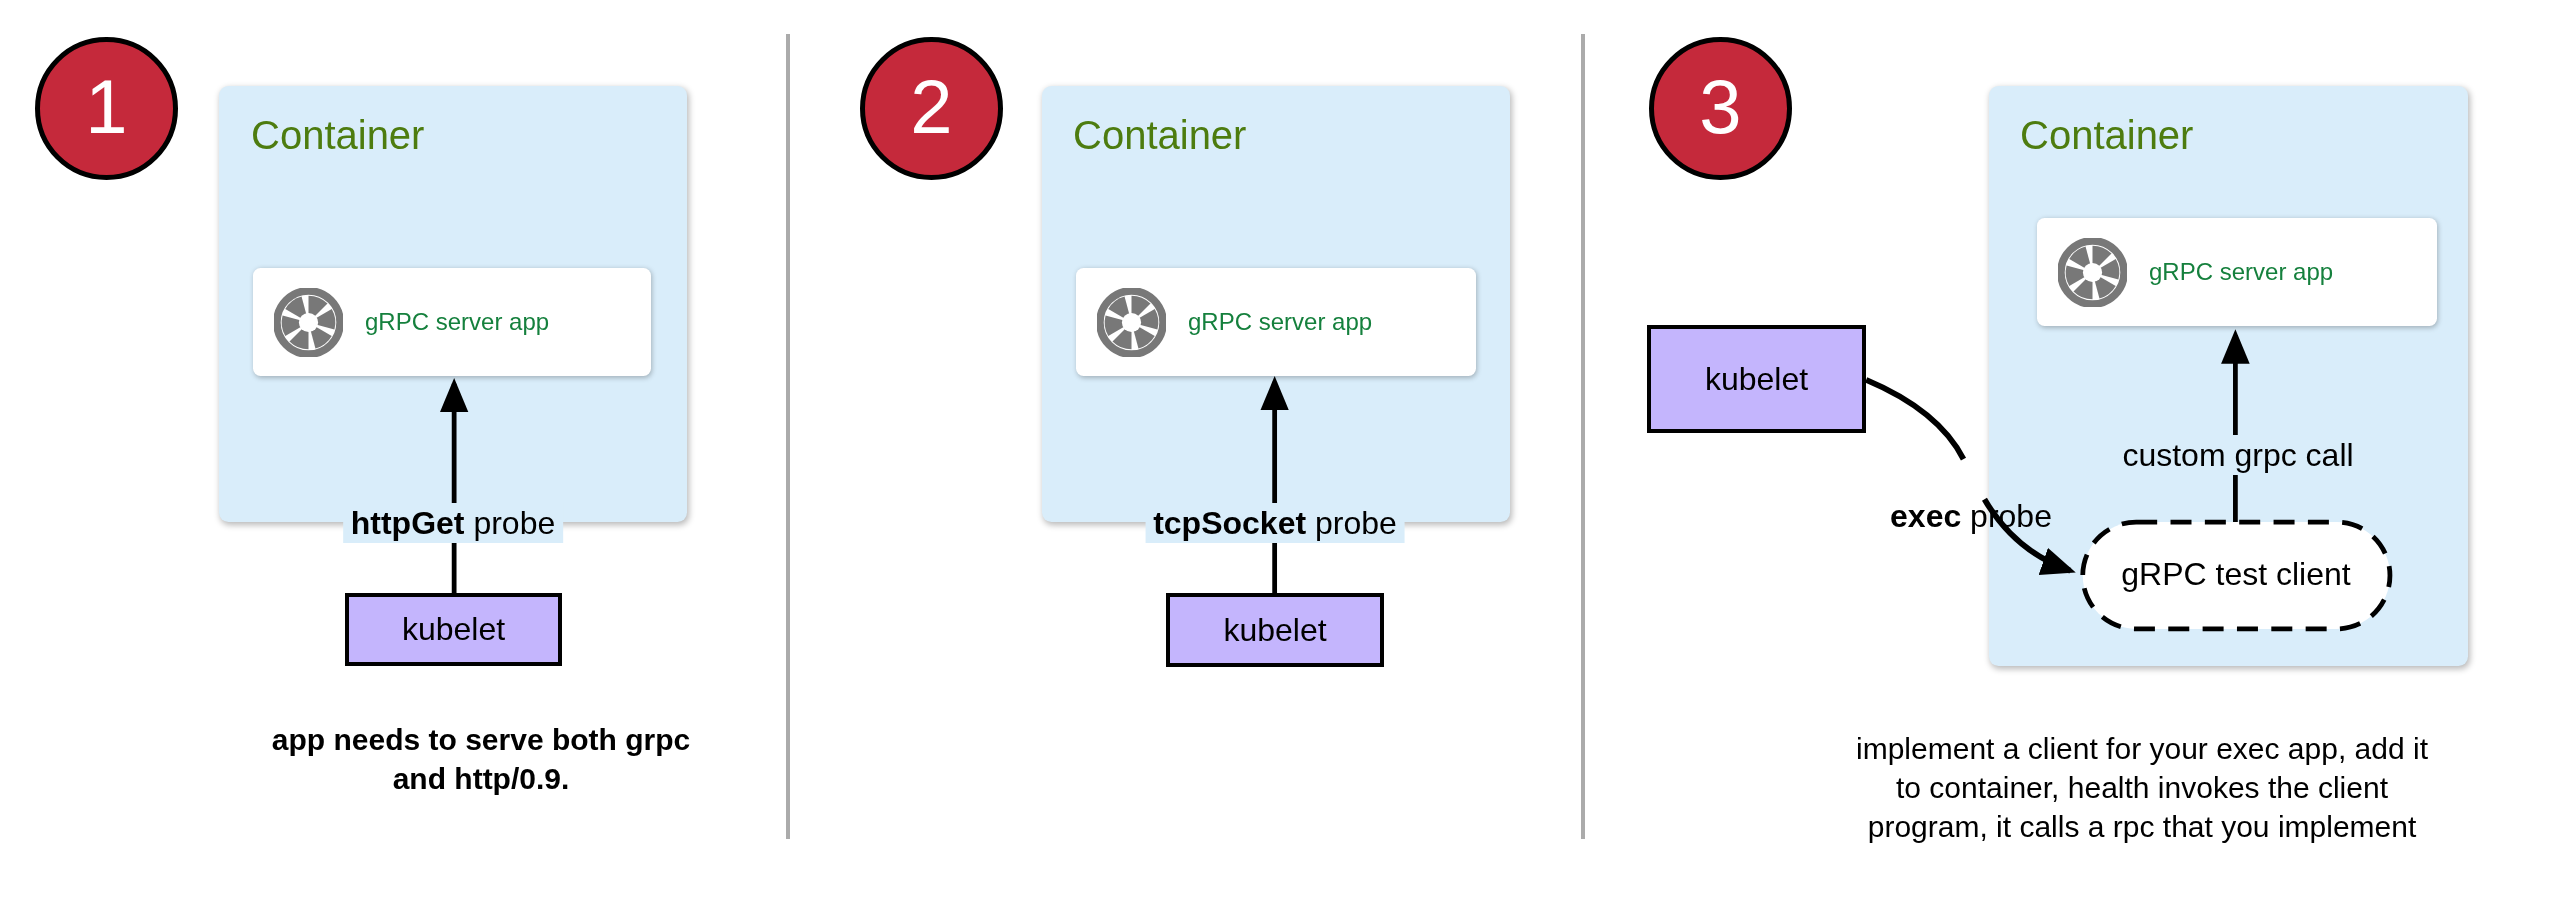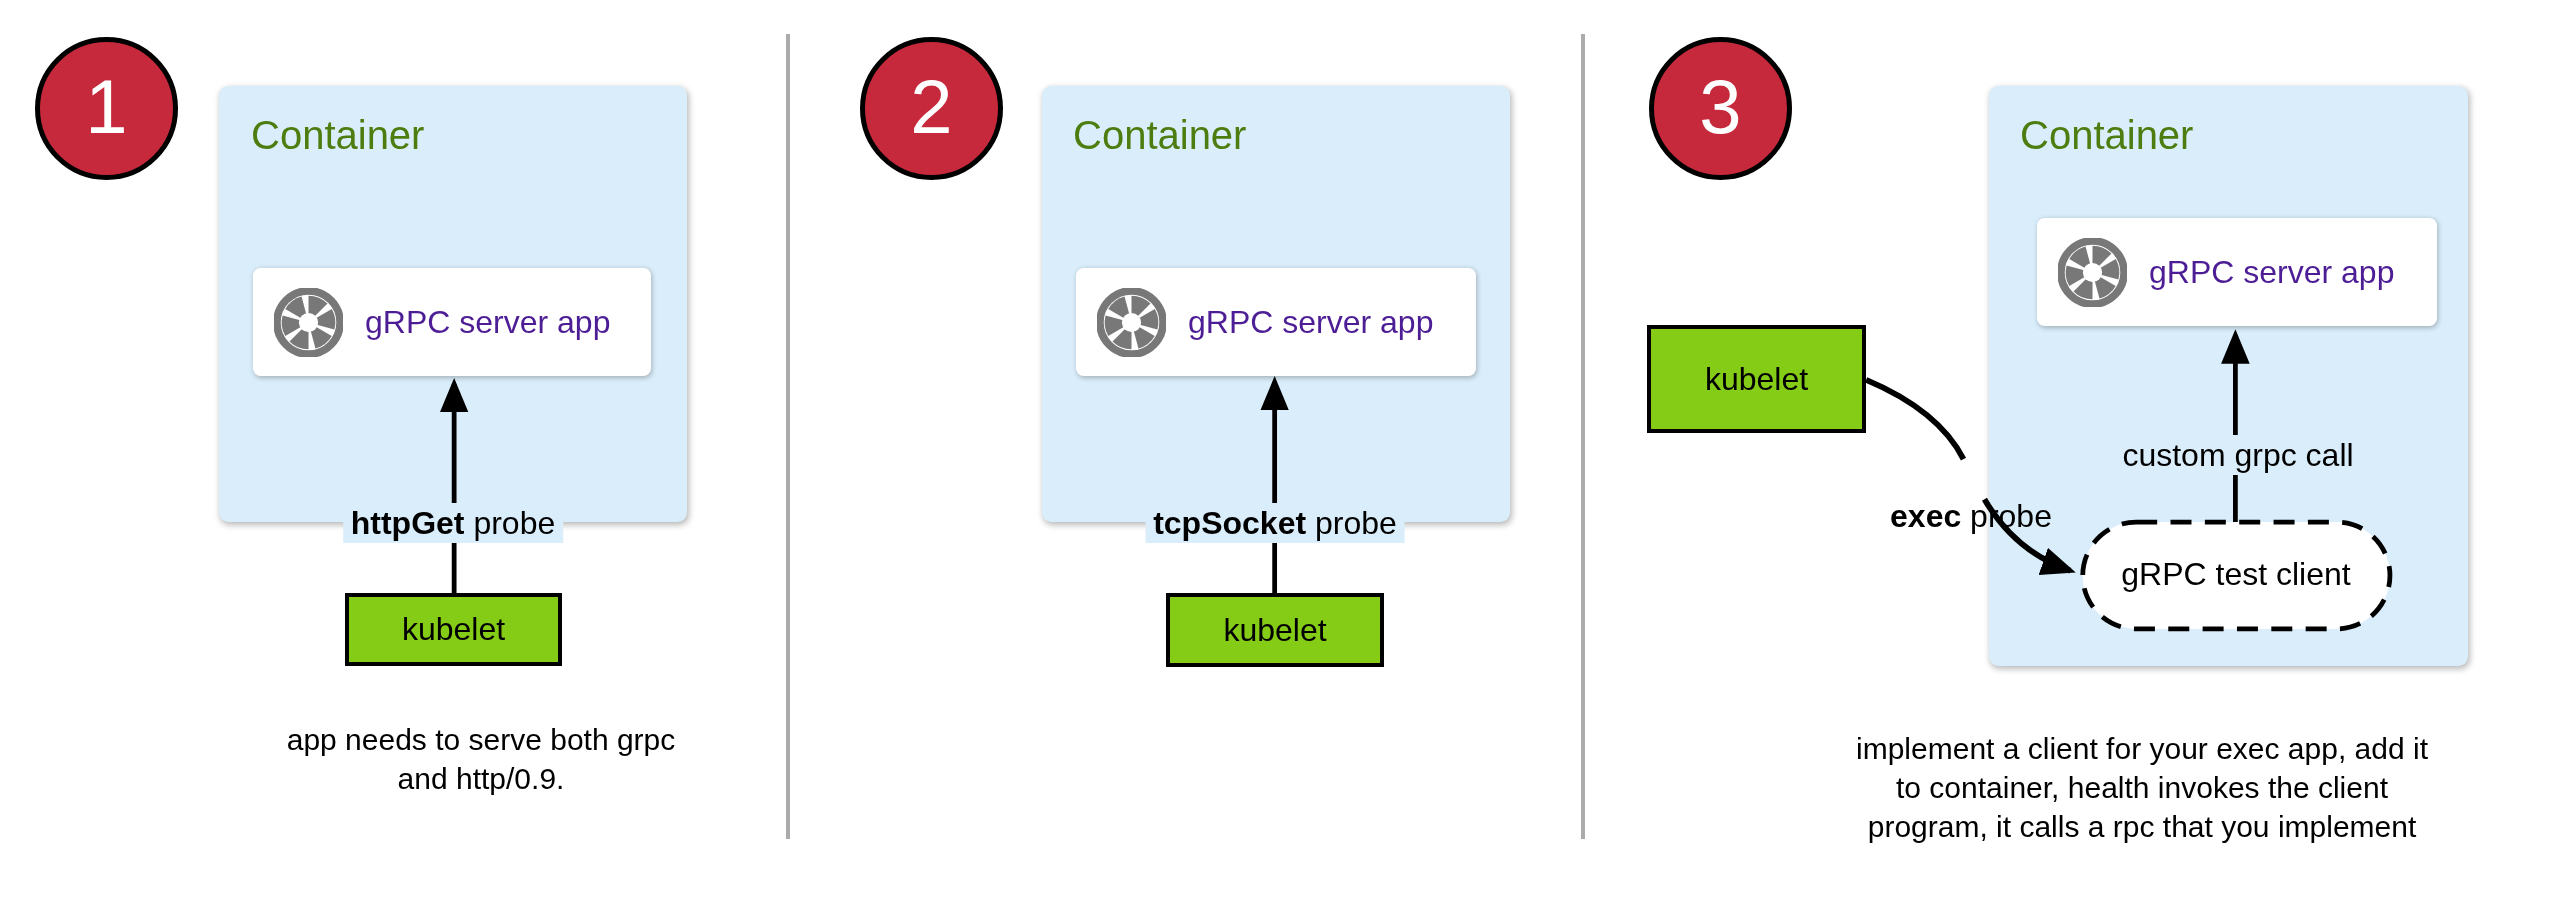--- a/index.html
+++ b/index.html
@@ -22,25 +22,25 @@
   }
   .container-label{
     font-size:40px;line-height:38px;color:#4d7c0f;z-index:5;white-space:nowrap;
   }
   
   .app-box{
     background:#fff;border-radius:7.6px;box-shadow:1px 1.9px 5.7px rgba(0,0,0,0.25);
     display:flex;align-items:center;padding-left:21px;gap:22px;box-sizing:border-box;
     z-index:3;
   }
-  .app-box .label{font-size:32px;white-space:nowrap;color:#4c1d95;}
+  .app-box .label{font-size:24px;white-space:nowrap;color:#15803d;}
   .app-icon{width:69px;height:69px;flex:0 0 auto;}
   
   .kubelet-box{
-    background:#84cc16;border:4.8px solid #000;box-sizing:border-box;
+    background:#c4b5fd;border:4.8px solid #000;box-sizing:border-box;
     display:flex;align-items:center;justify-content:center;z-index:3;
   }
   .kubelet-box span{font-size:32px;}
   
   .probe-label{
     font-size:32px;line-height:40px;white-space:nowrap;z-index:5;
     background:var(--container-fill,#d9edfa);padding:0 7.6px;
     transform:translateX(-50%);
     margin-top:40px;
   }
@@ -116,21 +116,21 @@
   </div>
 
   <div class="abs probe-label" style="left:453px;top:463px;">
     <b>httpGet</b><span> probe</span>
   </div>
 
   <div class="abs kubelet-box" style="left:345px;top:593px;width:217px;height:73px;">
     <span>kubelet</span>
   </div>
 
-  <div class="abs caption" style="left:481px;top:720px;">
+  <div class="abs caption" style="left:481px;top:720px;font-weight:bold;">
     <div>app needs to serve both grpc</div>
     <div>and http/0.9.</div>
   </div>
 
   <div class="abs badge" style="left:860px;top:37px;">
     <span>2</span>
   </div>
 
   <div class="abs container-box" style="left:1042px;top:86px;width:468px;height:436px;"></div>
   <div class="abs container-label" style="left:1073px;top:116px;">Container</div>

